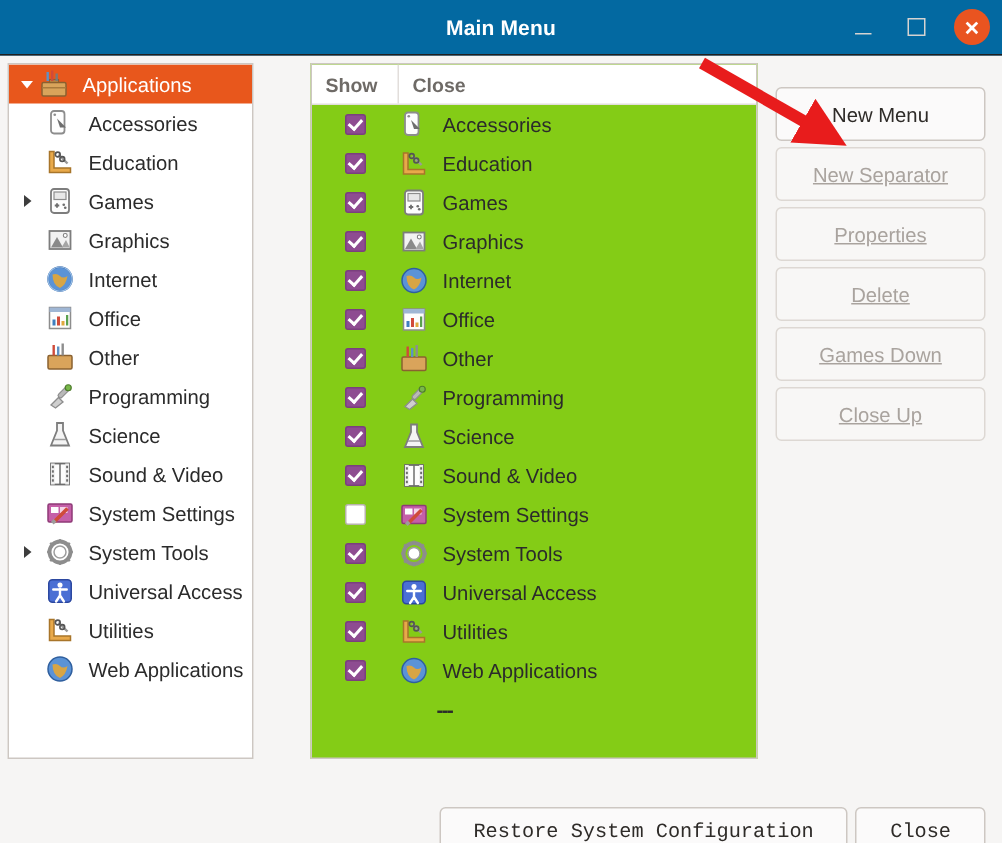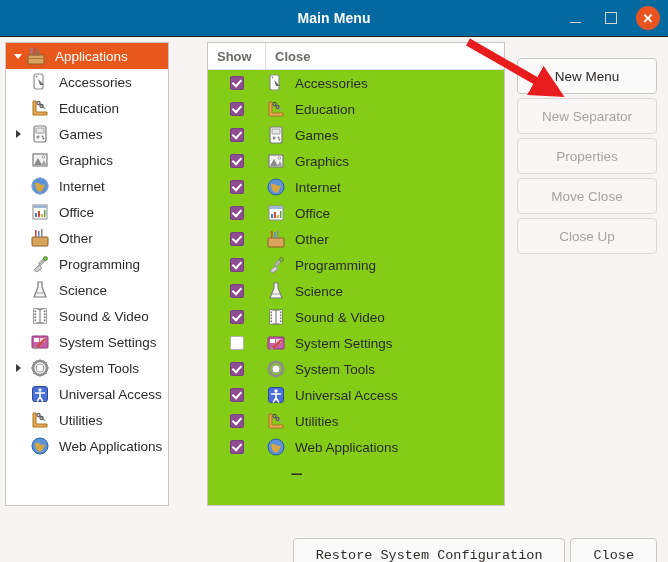--- a/index.html
+++ b/index.html
@@ -234,20 +234,21 @@
     color: #2e2b28;
     display: flex;
     align-items: center;
     justify-content: center;
     box-sizing: border-box;
   }
   .btn.disabled {
     color: #a9a39e;
     background: #f8f7f6;
     border-color: #ddd8d3;
+    text-decoration: underline;
   }
 
   
   .bottom-bar {
     position: absolute;
     left: 0; top: 518px;
     width: 668px;
     display: flex;
     justify-content: flex-end;
     gap: 5px;
@@ -772,21 +773,22 @@
     <span>Web Applications</span>
   </div>
 
   <div class="sep-row">---</div>
 </div>
 
 <div class="action-col">
   <div class="btn">New Menu</div>
   <div class="btn disabled">New Separator</div>
   <div class="btn disabled">Properties</div>
-  <div class="btn disabled">Move Close</div>
+  <div class="btn disabled">Delete</div>
+  <div class="btn disabled">Games Down</div>
   <div class="btn disabled">Close Up</div>
 </div>
 
 <div class="bottom-bar">
   <div class="btn-wide">Restore System Configuration</div>
   <div class="btn-wide">Close</div>
 </div>
 
 <svg class="arrow-overlay" viewBox="0 0 668 562">
   <defs>

